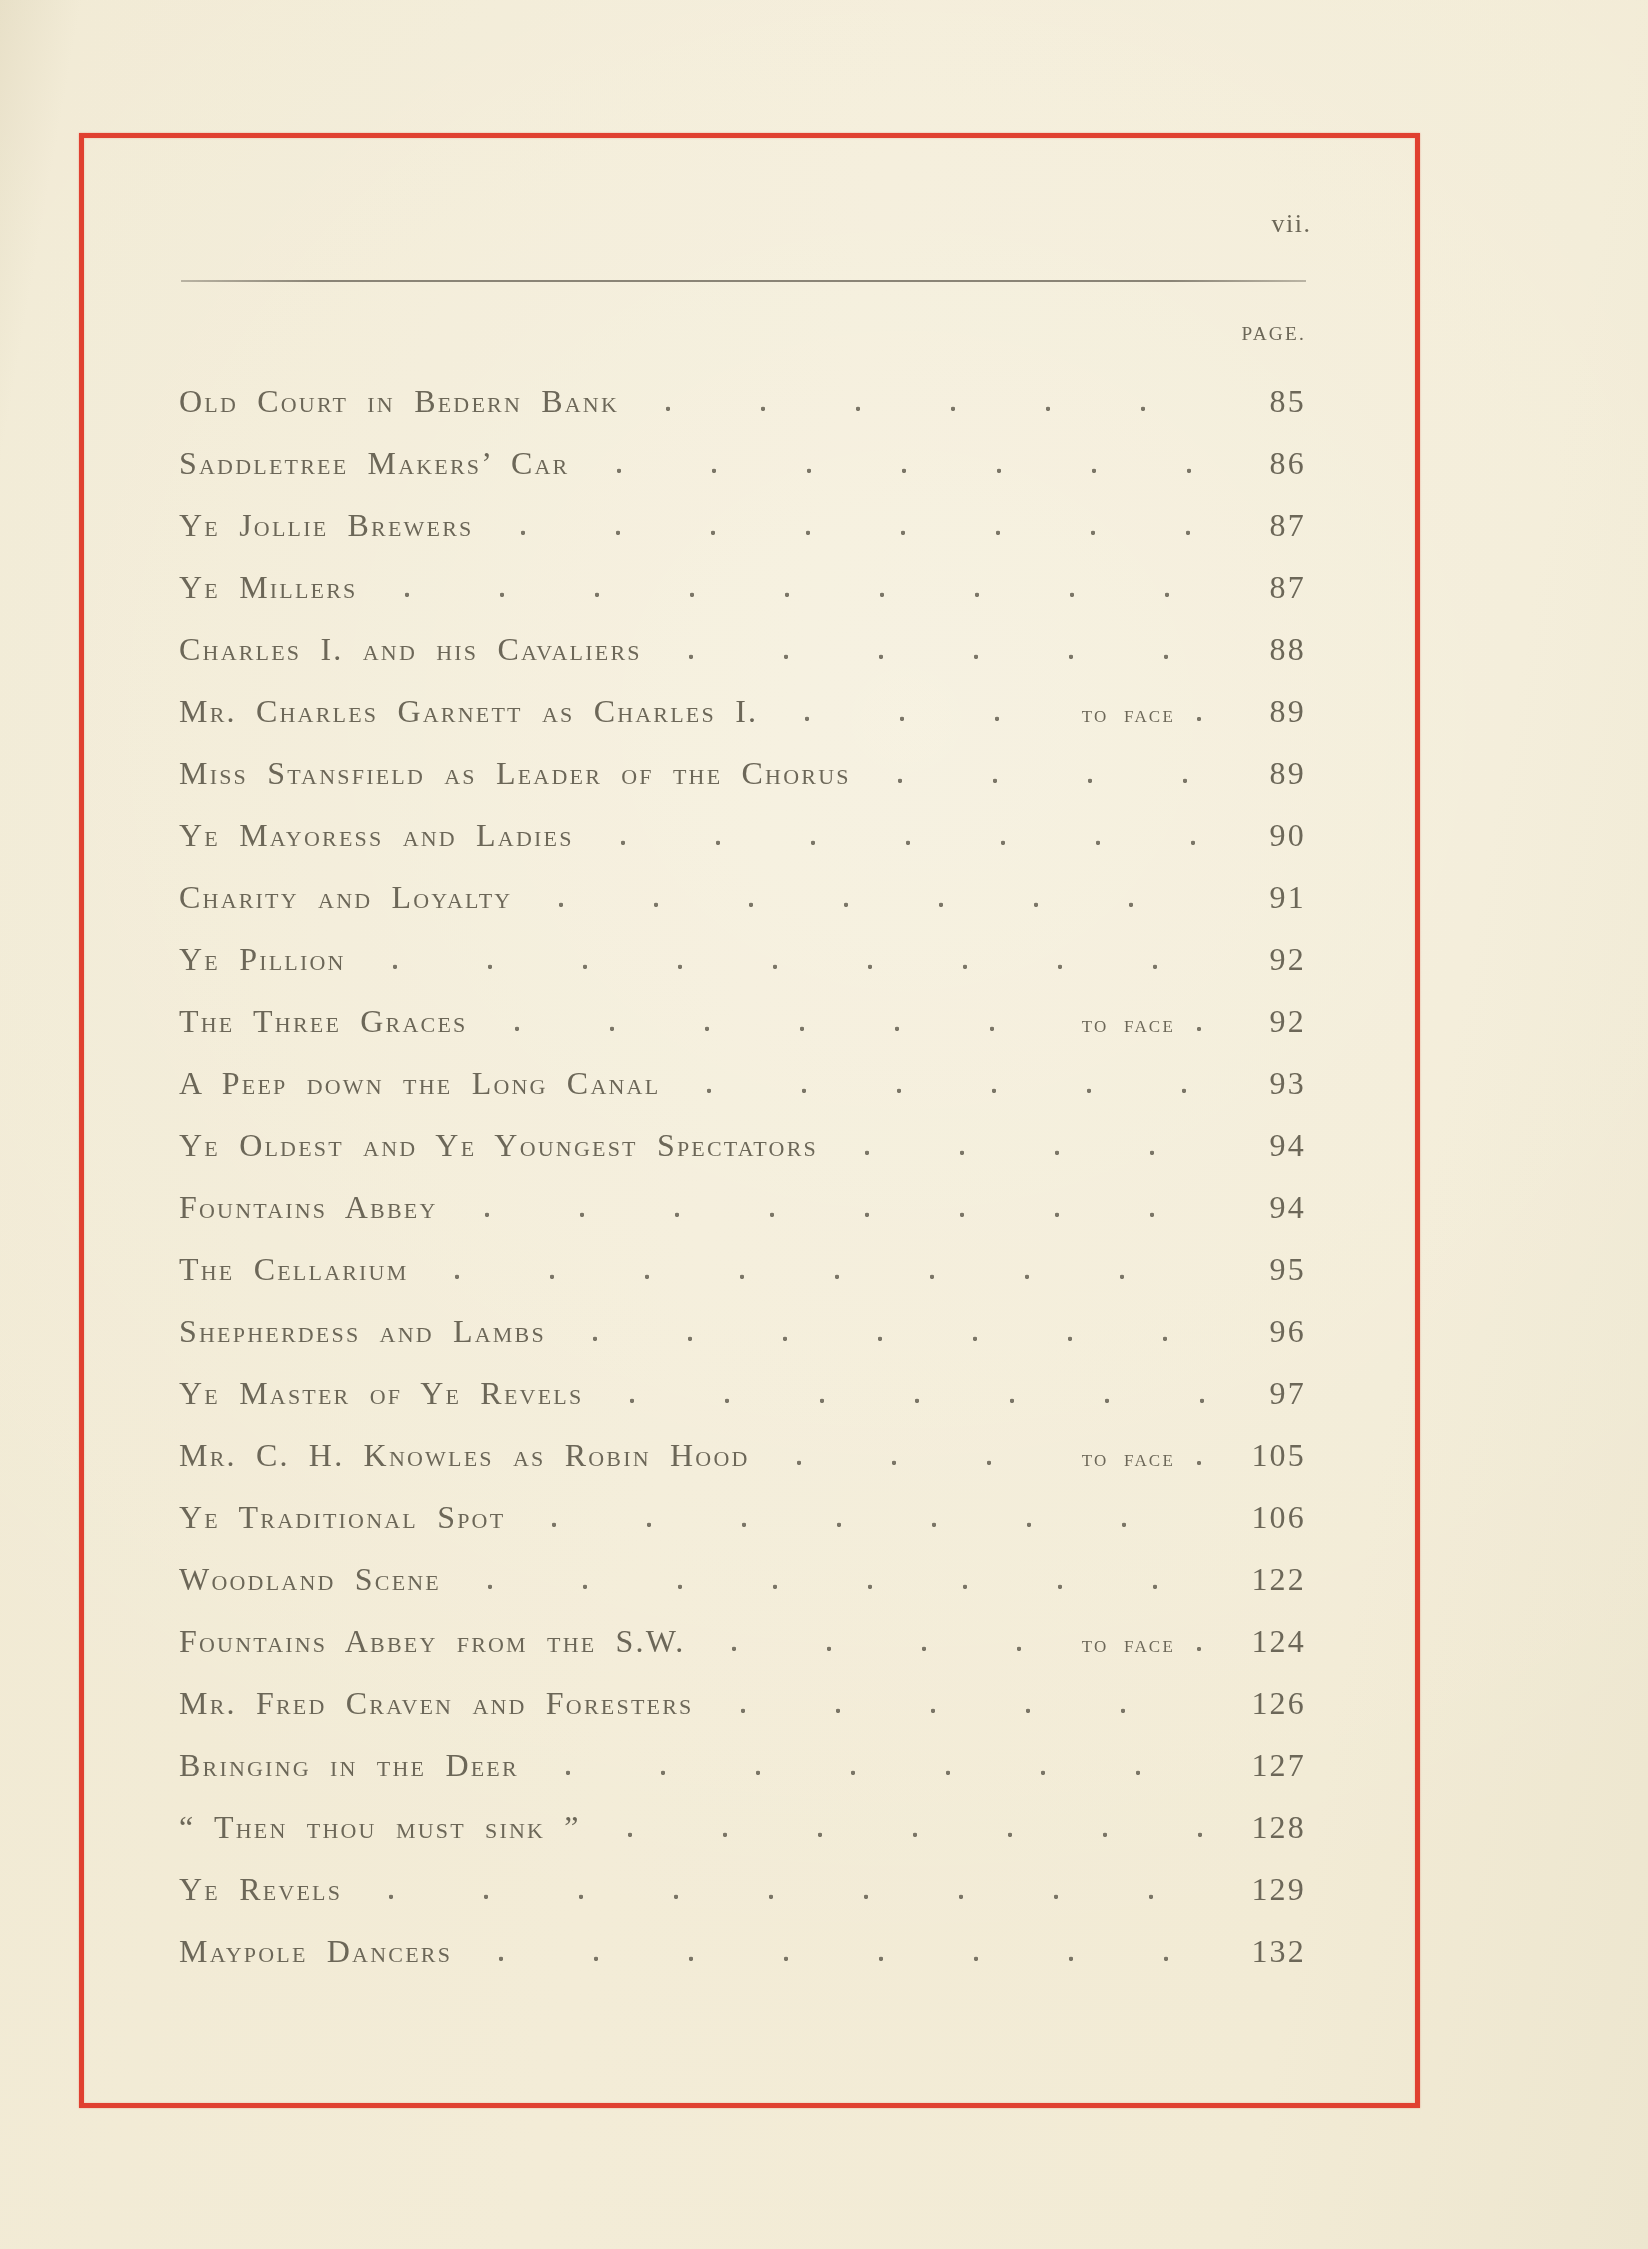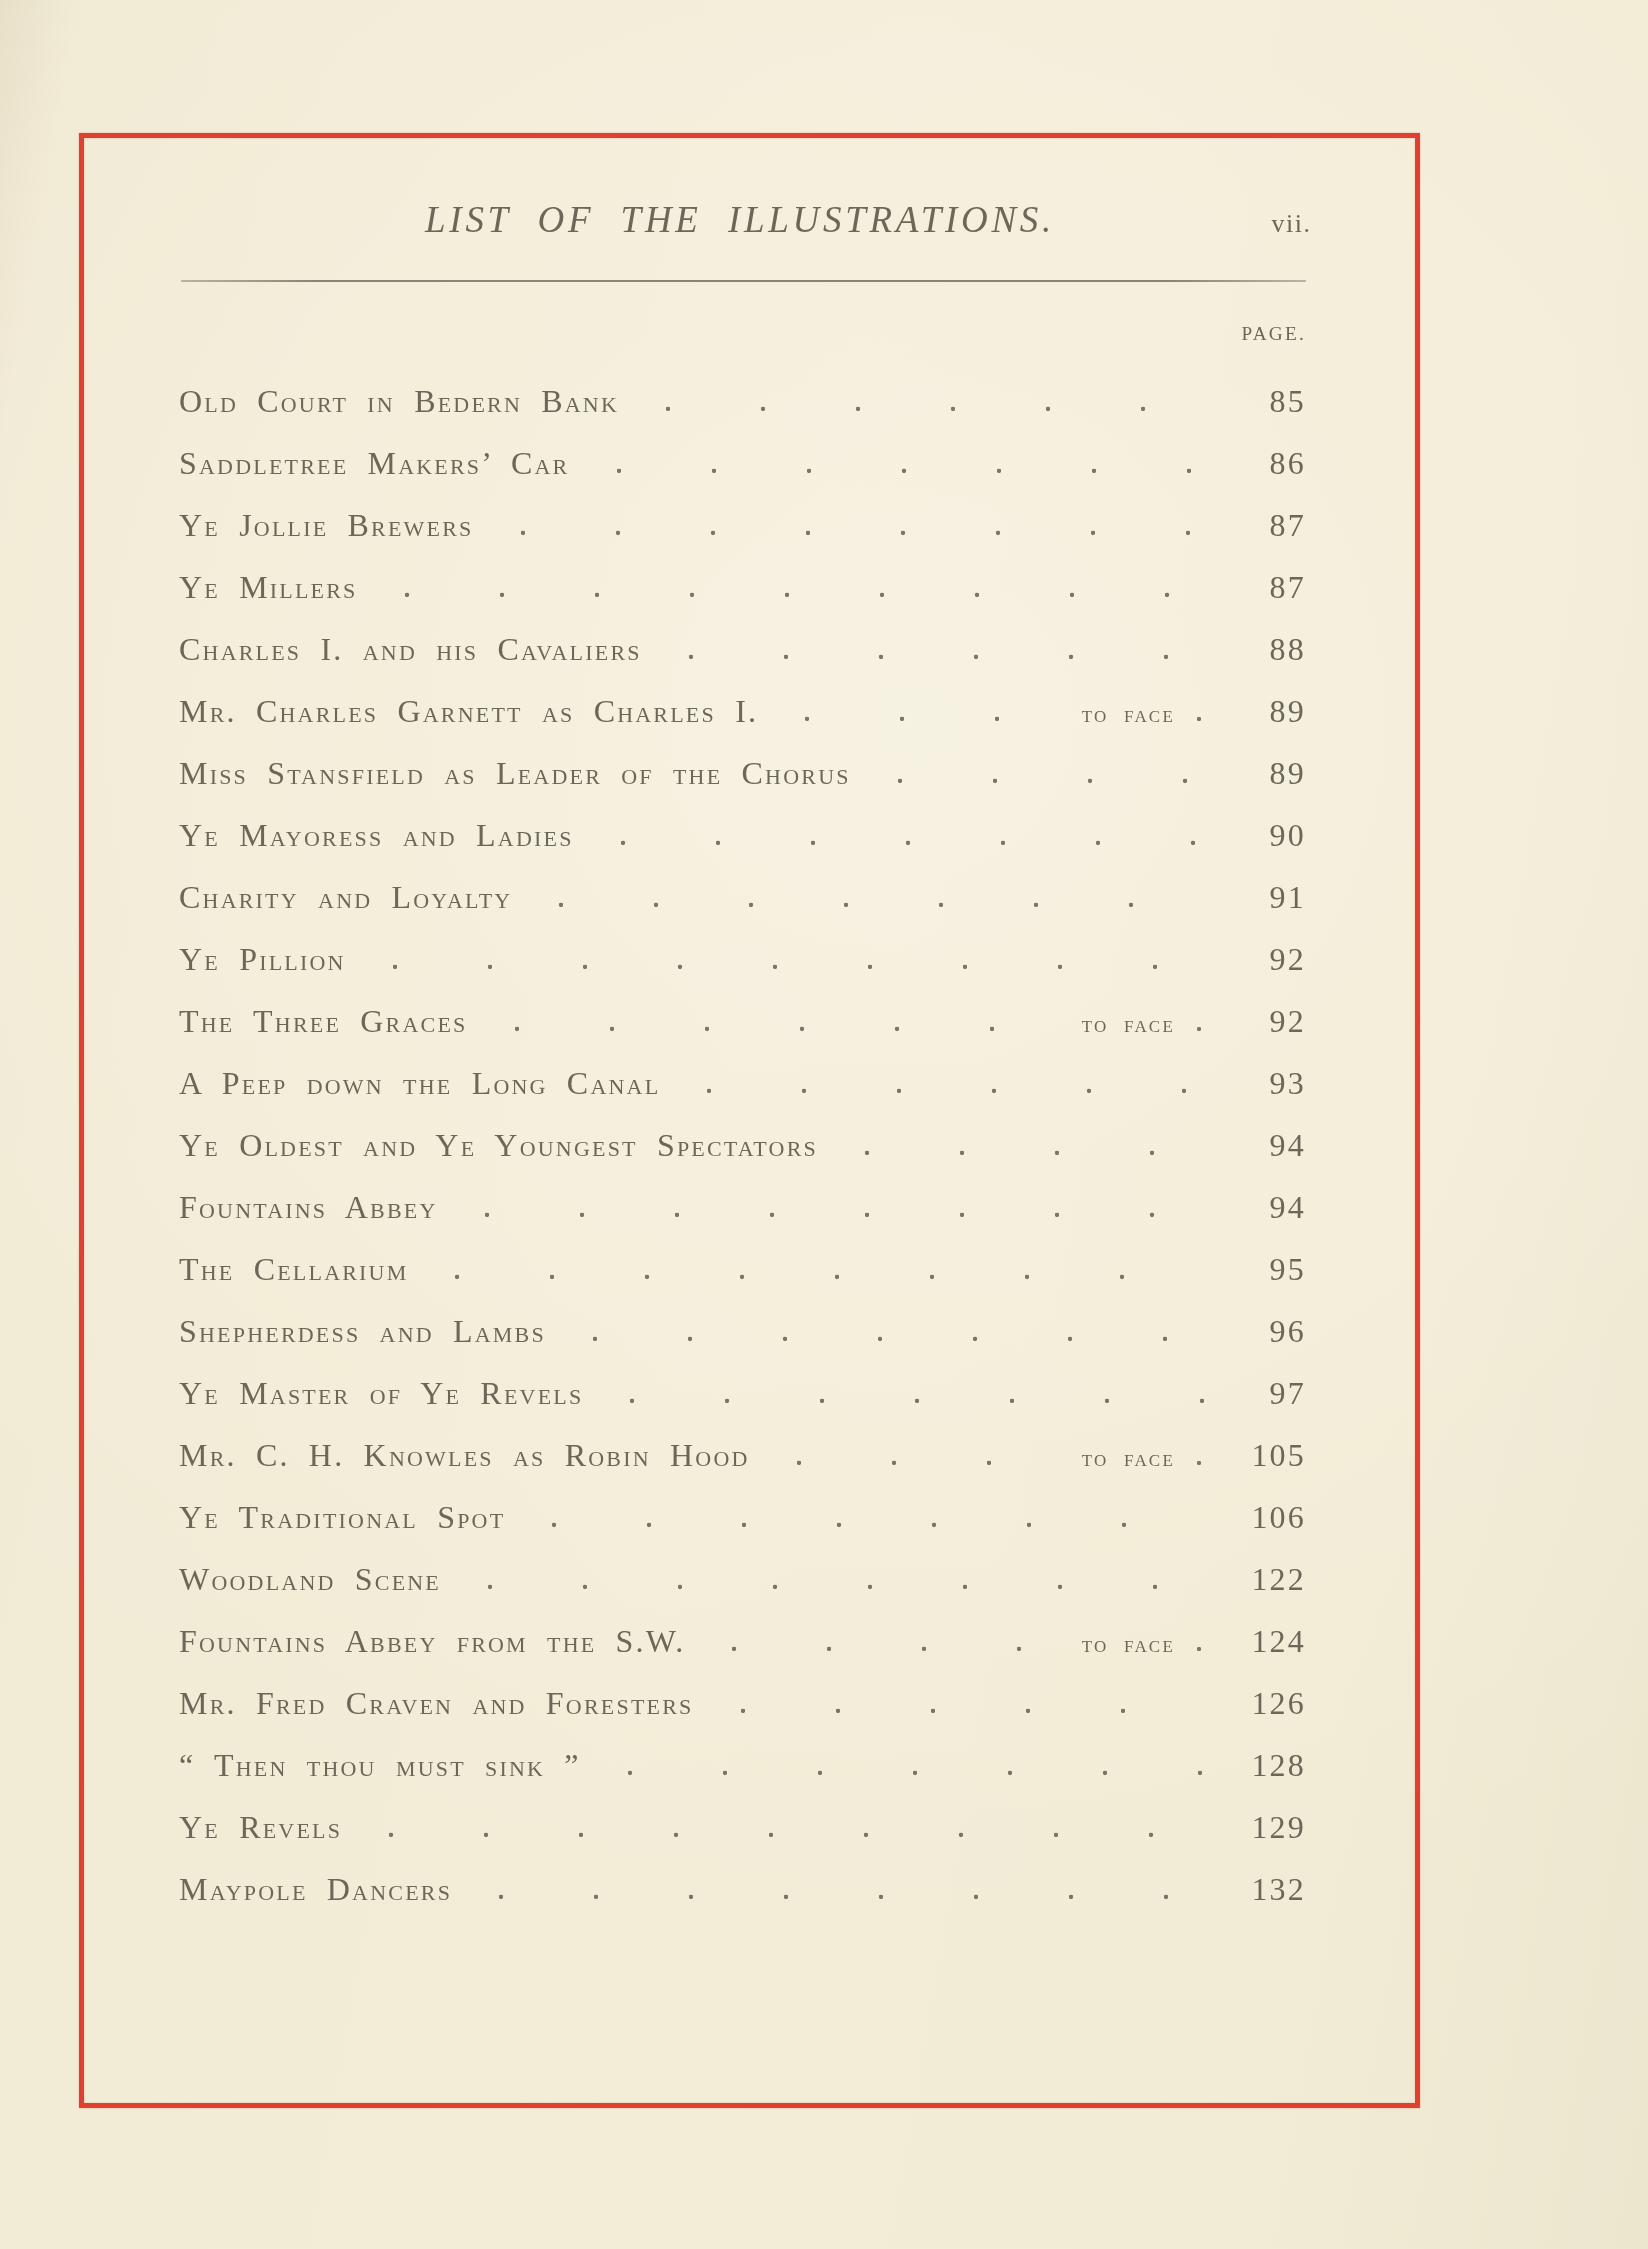--- a/index.html
+++ b/index.html
@@ -113,21 +113,20 @@
   }
 </style>
 </head>
 <body>
 
 <div class="page">
 
   <div class="frame"></div>
 
   <div class="header">
-    <div class="title">LIST OF THE ILLUSTRATIONS.</div>
     <div class="folio">vii.</div>
   </div>
 
   <div class="rule"></div>
 
   <div class="toc">
     <div class="page-label">PAGE.</div>
     <div class="rows">
   <div class="row">
     <span class="entry-title">Old Court in Bedern Bank</span>
@@ -281,20 +280,26 @@
   </div>
 
 
   <div class="row">
     <span class="entry-title">Mr. Fred Craven and Foresters</span>
     <span class="leader"></span>
 
     <span class="pagenum">126</span>
   </div>
 
+  <div class="row">
+    <span class="entry-title">Bringing in the Deer</span>
+    <span class="leader"></span>
+
+    <span class="pagenum">127</span>
+  </div>
 
   <div class="row">
     <span class="entry-title">“ Then thou must sink ”</span>
     <span class="leader"></span>
 
     <span class="pagenum">128</span>
   </div>
 
   <div class="row">
     <span class="entry-title">Ye Revels</span>

